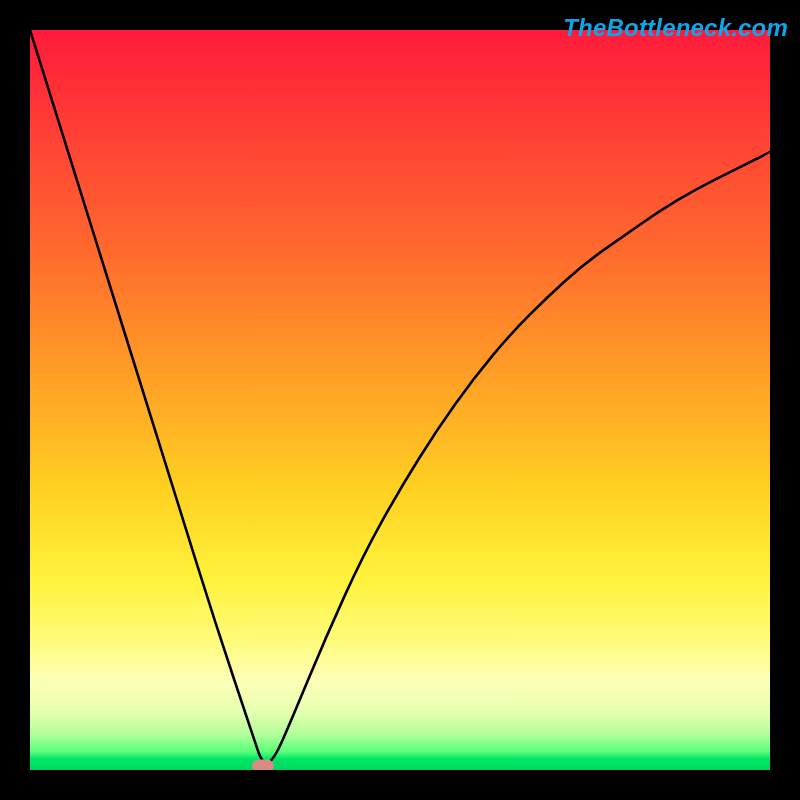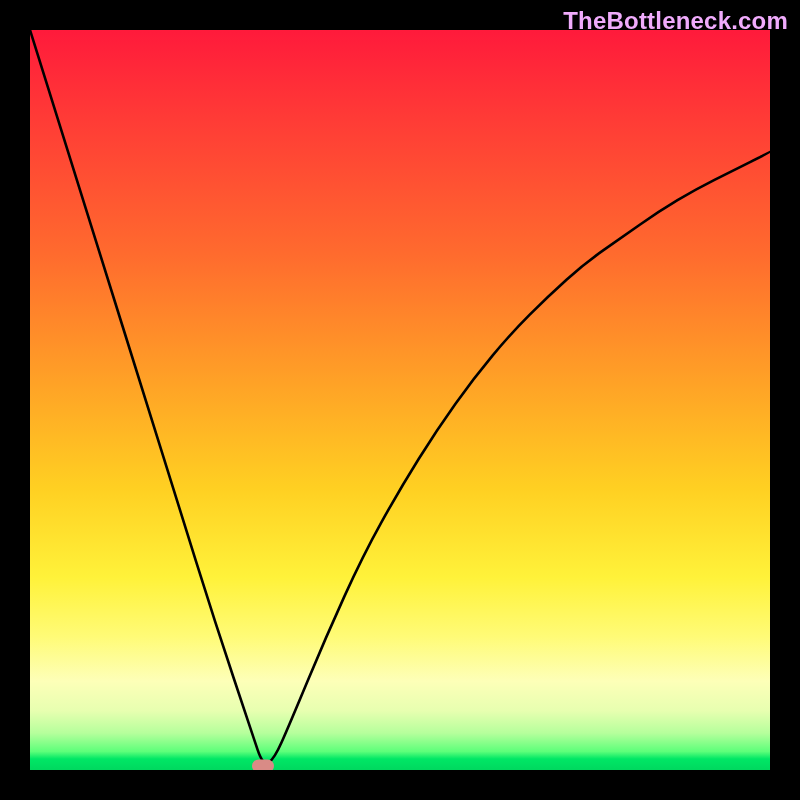--- a/index.html
+++ b/index.html
@@ -5,28 +5,29 @@
   * { margin: 0; padding: 0; box-sizing: border-box; }
   html, body { width: 800px; height: 800px; overflow: hidden; background: #000; }
   .frame {
     position: relative;
     width: 800px;
     height: 800px;
     background: #000;
   }
   .watermark {
     position: absolute;
-    top: 7px;
+    top: 14px;
     right: 12px;
     font-family: Arial, Helvetica, sans-serif;
     font-size: 24px;
     font-weight: 600;
-    color: #f0abfc;
+    color: #0ea5e9;
     letter-spacing: 0.2px;
     z-index: 10;
+    font-style: italic;
   }
   .plot {
     position: absolute;
     left: 30px;
     top: 30px;
     width: 740px;
     height: 740px;
     overflow: hidden;
   }
   .gradient {

